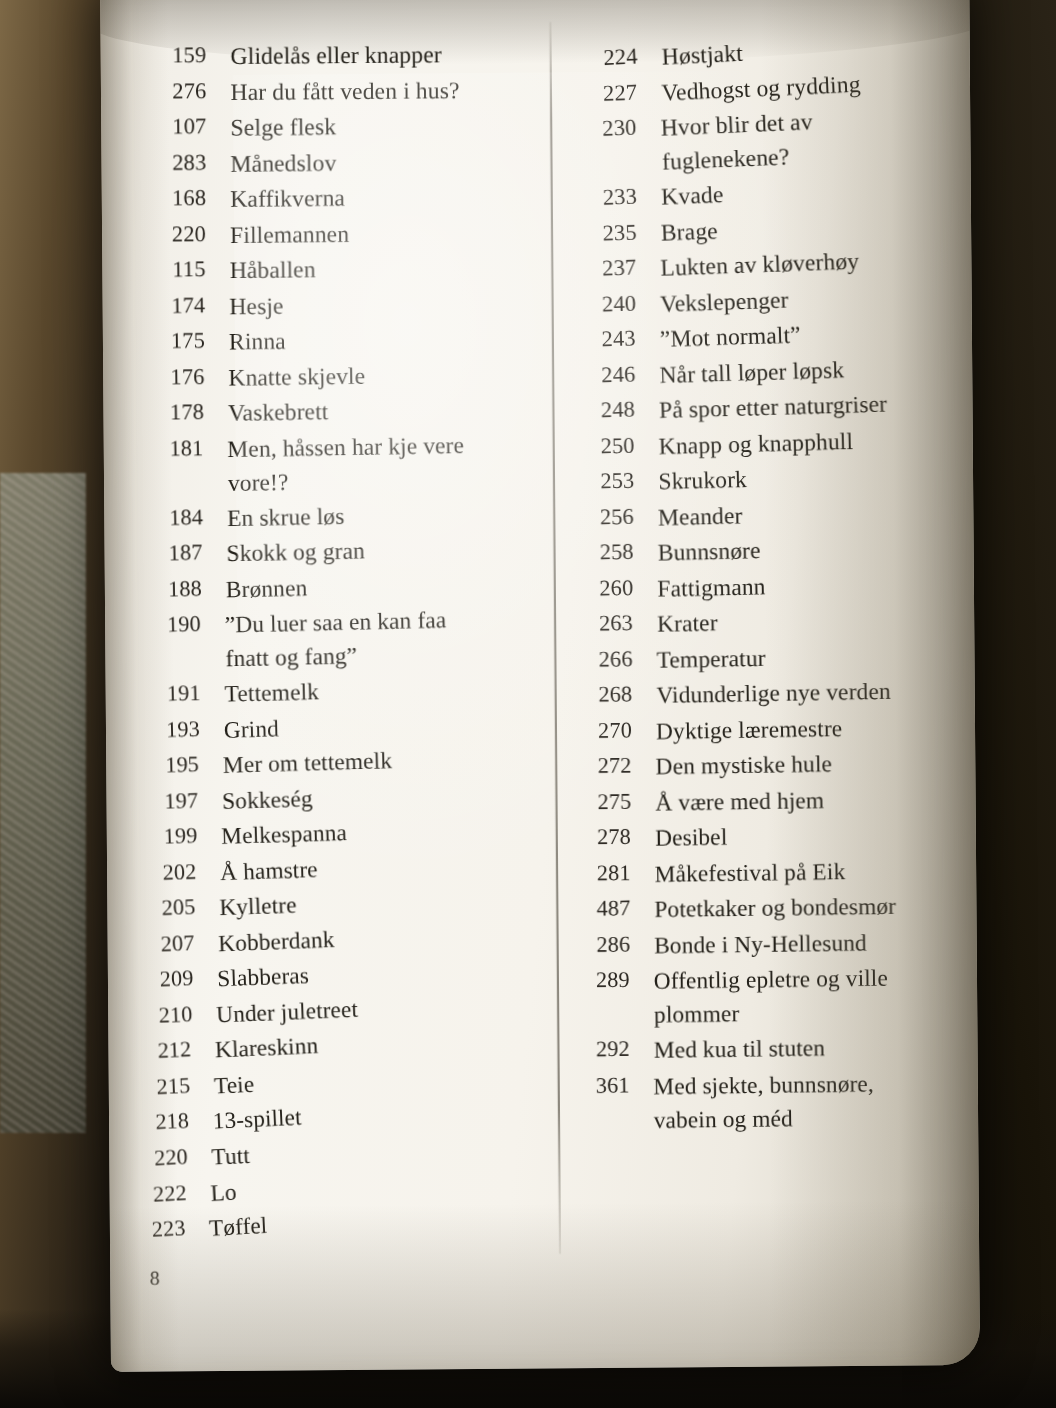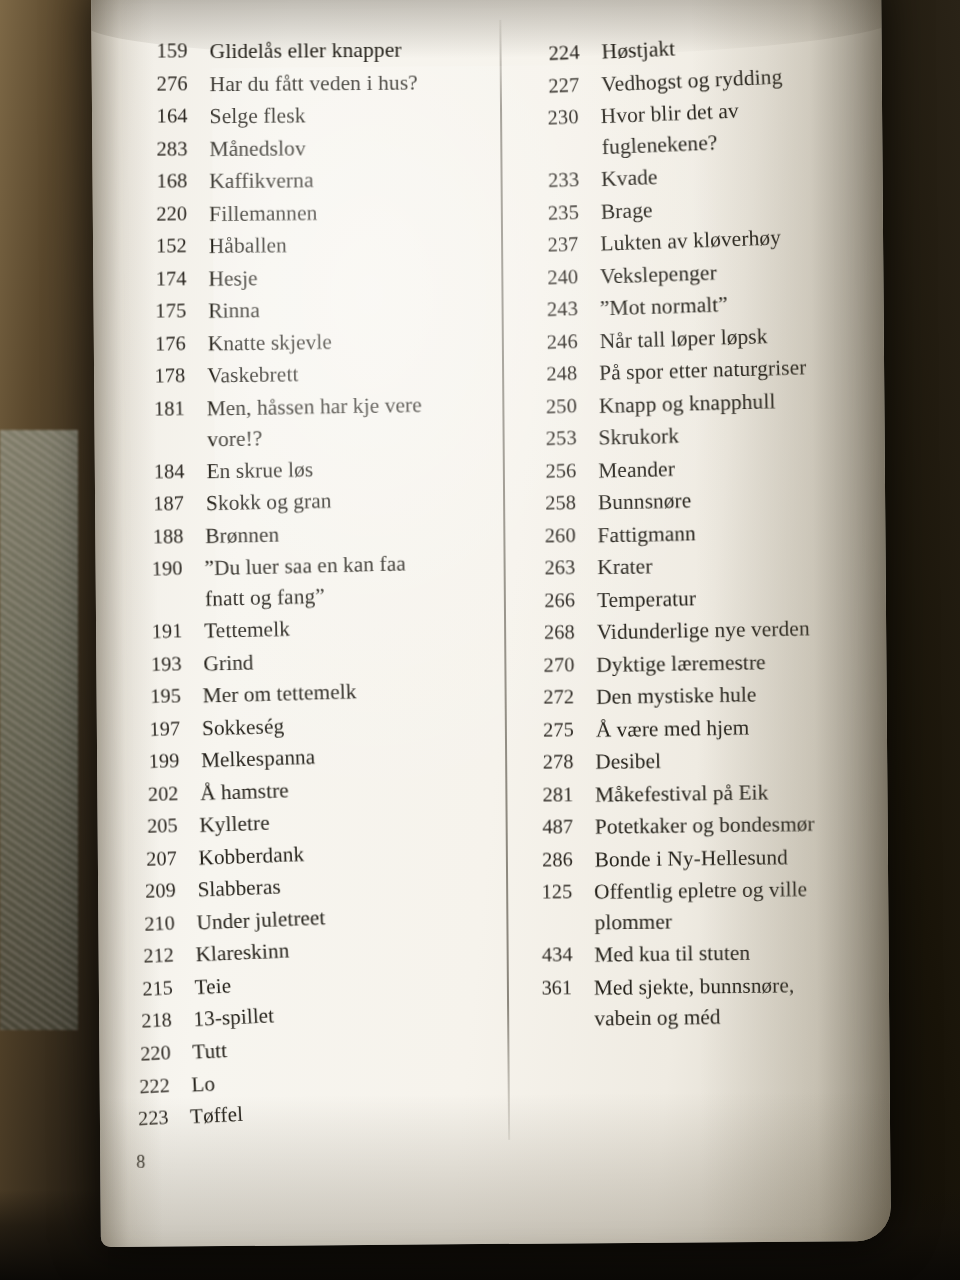--- a/index.html
+++ b/index.html
@@ -190,37 +190,37 @@
       <div class="col col-left" id="col-left">
           <div class="entry" style="transform: translateX(0px) rotate(0deg) scale(1);">
             <span class="num">159</span>
             <span class="ttl">Glidelås eller knapper</span>
           </div>
           <div class="entry" style="transform: translateX(-0.11px) rotate(-0.02deg) scale(0.999);">
             <span class="num">276</span>
             <span class="ttl">Har du fått veden i hus?</span>
           </div>
           <div class="entry" style="transform: translateX(-0.32px) rotate(-0.04deg) scale(0.999);">
-            <span class="num">164</span>
+            <span class="num">107</span>
             <span class="ttl">Selge flesk</span>
           </div>
           <div class="entry" style="transform: translateX(-0.62px) rotate(-0.08deg) scale(0.998);">
             <span class="num">283</span>
             <span class="ttl">Månedslov</span>
           </div>
           <div class="entry" style="transform: translateX(-0.98px) rotate(-0.12deg) scale(0.997);">
             <span class="num">168</span>
             <span class="ttl">Kaffikverna</span>
           </div>
           <div class="entry" style="transform: translateX(-1.4px) rotate(-0.17deg) scale(0.997);">
             <span class="num">220</span>
             <span class="ttl">Fillemannen</span>
           </div>
           <div class="entry" style="transform: translateX(-1.88px) rotate(-0.22deg) scale(0.996);">
-            <span class="num">152</span>
+            <span class="num">115</span>
             <span class="ttl">Håballen</span>
           </div>
           <div class="entry" style="transform: translateX(-2.4px) rotate(-0.28deg) scale(0.995);">
             <span class="num">174</span>
             <span class="ttl">Hesje</span>
           </div>
           <div class="entry" style="transform: translateX(-2.98px) rotate(-0.34deg) scale(0.995);">
             <span class="num">175</span>
             <span class="ttl">Rinna</span>
           </div>
@@ -412,25 +412,25 @@
           </div>
           <div class="entry" style="transform: translateX(-7.73px) rotate(-0.33deg) scale(0.99);">
             <span class="num">487</span>
             <span class="ttl">Potetkaker og bondesmør</span>
           </div>
           <div class="entry" style="transform: translateX(-8.31px) rotate(-0.31deg) scale(0.989);">
             <span class="num">286</span>
             <span class="ttl">Bonde i Ny-Hellesund</span>
           </div>
           <div class="entry" style="transform: translateX(-8.88px) rotate(-0.3deg) scale(0.989);">
-            <span class="num">125</span>
+            <span class="num">289</span>
             <span class="ttl">Offentlig epletre og ville<span class="cont">plommer</span></span>
           </div>
           <div class="entry" style="transform: translateX(-9.44px) rotate(-0.29deg) scale(0.988);">
-            <span class="num">434</span>
+            <span class="num">292</span>
             <span class="ttl">Med kua til stuten</span>
           </div>
           <div class="entry" style="transform: translateX(-10px) rotate(-0.3deg) scale(0.988);">
             <span class="num">361</span>
             <span class="ttl">Med sjekte, bunnsnøre,<span class="cont">vabein og méd</span></span>
           </div>
         </div>
     </div>
 
     <div class="page-number">8</div>

